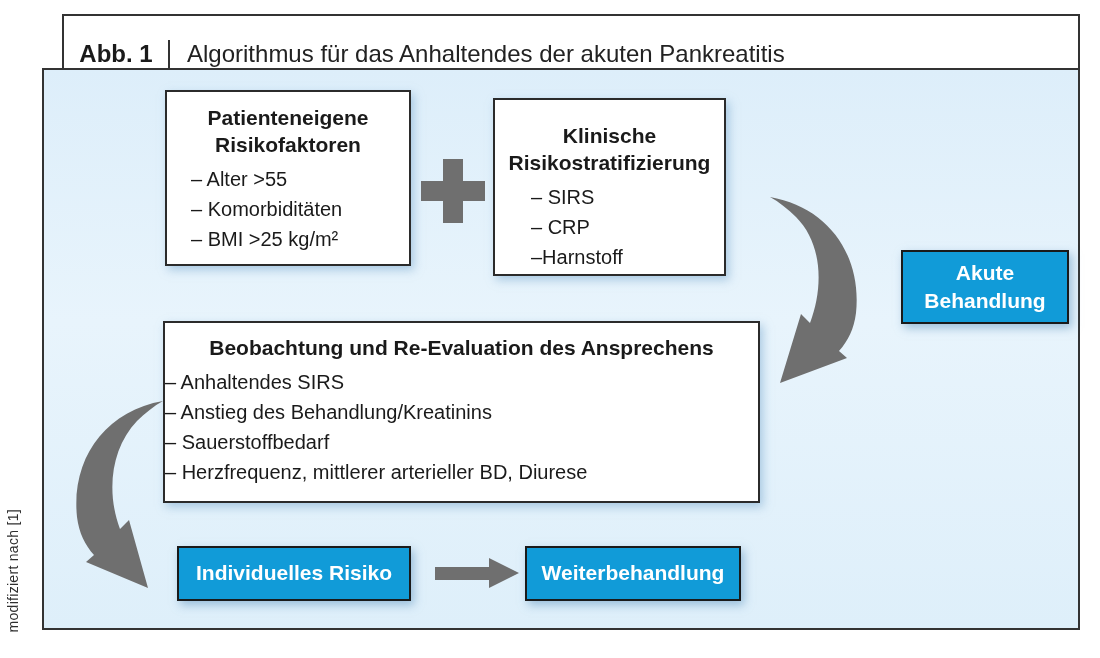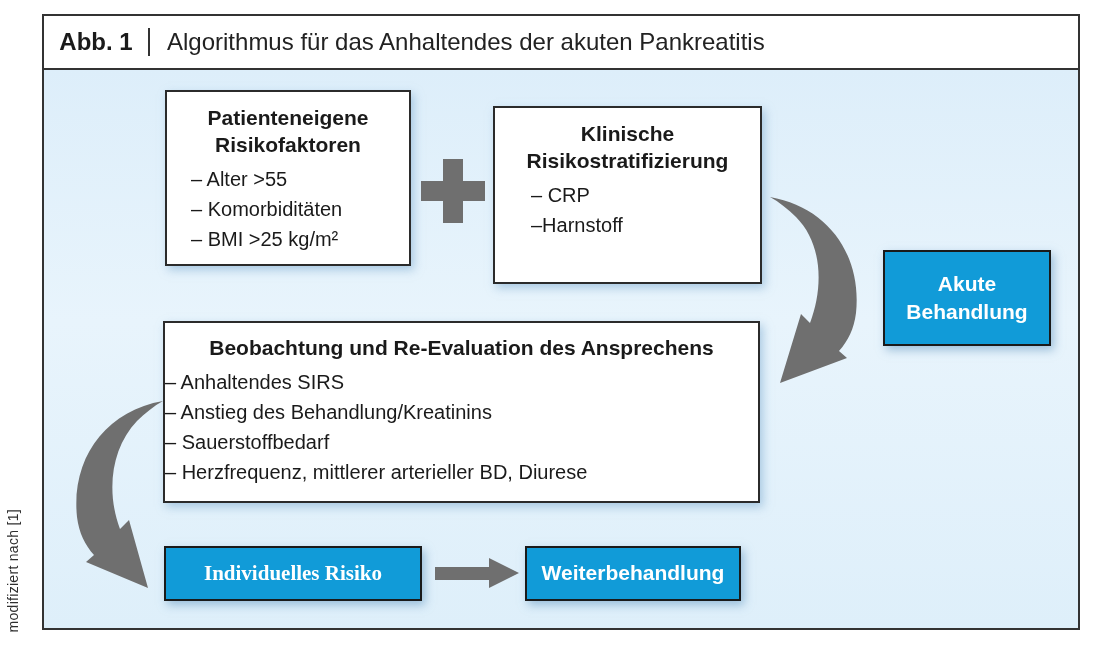--- a/index.html
+++ b/index.html
@@ -15,22 +15,22 @@
   .credit {
     position:absolute; left:5px; bottom:26px;
     writing-mode:vertical-rl; transform:rotate(180deg);
     font-size:14px; color:#2e2e2e; letter-spacing:.3px;
   }
 
   
   .figure { position:absolute; left:42px; top:14px; width:1038px; }
 
   .titlebar {
-    display:flex; align-items:center; height:56px;
-    box-sizing:border-box; border:2px solid #333; background:#fff;
+    display:flex; align-items:flex-end; height:56px;
+    box-sizing:border-box; border:2px solid #333; background:#fff;margin-left:20px;
   }
   .titlebar-label {
     width:104px; border-right:2px solid #333;
     display:flex; align-items:center; justify-content:center;
     font-size:24px; font-weight:bold;
   }
   .titlebar-title {
     flex:1; display:flex; align-items:center;
     padding-left:17px; font-size:24px; color:#222;
   }
@@ -46,37 +46,37 @@
     position:absolute; background:#fff;
     border:2px solid #2b2b2b; box-sizing:border-box;
     box-shadow:3px 4px 9px rgba(120,168,205,.55);
   }
   .wbox-title { text-align:center; font-weight:bold; font-size:21px; line-height:1.28; }
   .wbox-list { list-style:none; margin:5px 0 0 0; padding:0; font-size:20px; line-height:1.5; }
 
   .box-patient { left:121px; top:20px;  width:246px; height:176px; padding-top:13px; }
   .box-patient .wbox-list { padding-left:24px; }
 
-  .box-clinical { left:449px; top:36px; width:269px; height:178px; padding-top:13px; }
+  .box-clinical { left:449px; top:28px; width:233px; height:178px; padding-top:23px; }
   .box-clinical .wbox-list { padding-left:36px; }
 
   .box-observation { left:119px; top:251px; width:597px; height:182px; padding-top:12px; }
   .box-observation .wbox-list { }
 
   
   .bluebox {
     position:absolute; box-sizing:border-box;
     background:#119bd8; border:2px solid #1a1a1a;
     color:#fff; font-weight:bold; text-align:center;
     display:flex; flex-direction:column; align-items:center; justify-content:center;
     font-size:21px; line-height:1.35;
     box-shadow:3px 4px 9px rgba(105,155,195,.6);
   }
-  .box-acute   { left:839px; top:180px; width:168px; height:96px; }
-  .box-risk    { left:120px; top:476px; width:258px; height:55px;font-family:Liberation Serif, serif; }
+  .box-acute   { left:857px; top:180px; width:168px; height:74px; }
+  .box-risk    { left:133px; top:476px; width:234px; height:55px; }
   .box-further { left:481px; top:476px; width:216px; height:55px; }
 
   
   .plus-icon        { position:absolute; left:377px; top:89px;  width:64px;  height:64px; }
   .arrow-right-curve{ position:absolute; left:696px; top:113px; width:140px; height:210px; }
   .arrow-left-curve { position:absolute; left:21px;  top:318px; width:120px; height:215px; }
   .arrow-horizontal { position:absolute; left:391px; top:487px; width:84px;  height:32px; }
   .gray-fill { fill:#6f6f6f; }
 </style>
 </head>
@@ -109,20 +109,21 @@
       <rect class="gray-fill" x="22" y="0" width="20" height="64"></rect>
       <rect class="gray-fill" x="0" y="22" width="64" height="20"></rect>
     </svg>
 
     <div class="wbox box-clinical">
       <div class="wbox-title">
         <div>Klinische</div>
         <div>Risikostratifizierung</div>
       </div>
       <ul class="wbox-list">
+        <li>– SIRS</li>
         <li>– CRP</li>
         <li>–Harnstoff</li>
       </ul>
     </div>
 
     <svg class="arrow-right-curve" viewBox="0 0 140 210">
       <path class="gray-fill" d="M 30,14
         C 88,24 122,72 116,130
         C 114,146 108,158 99,168
         L 107,175

